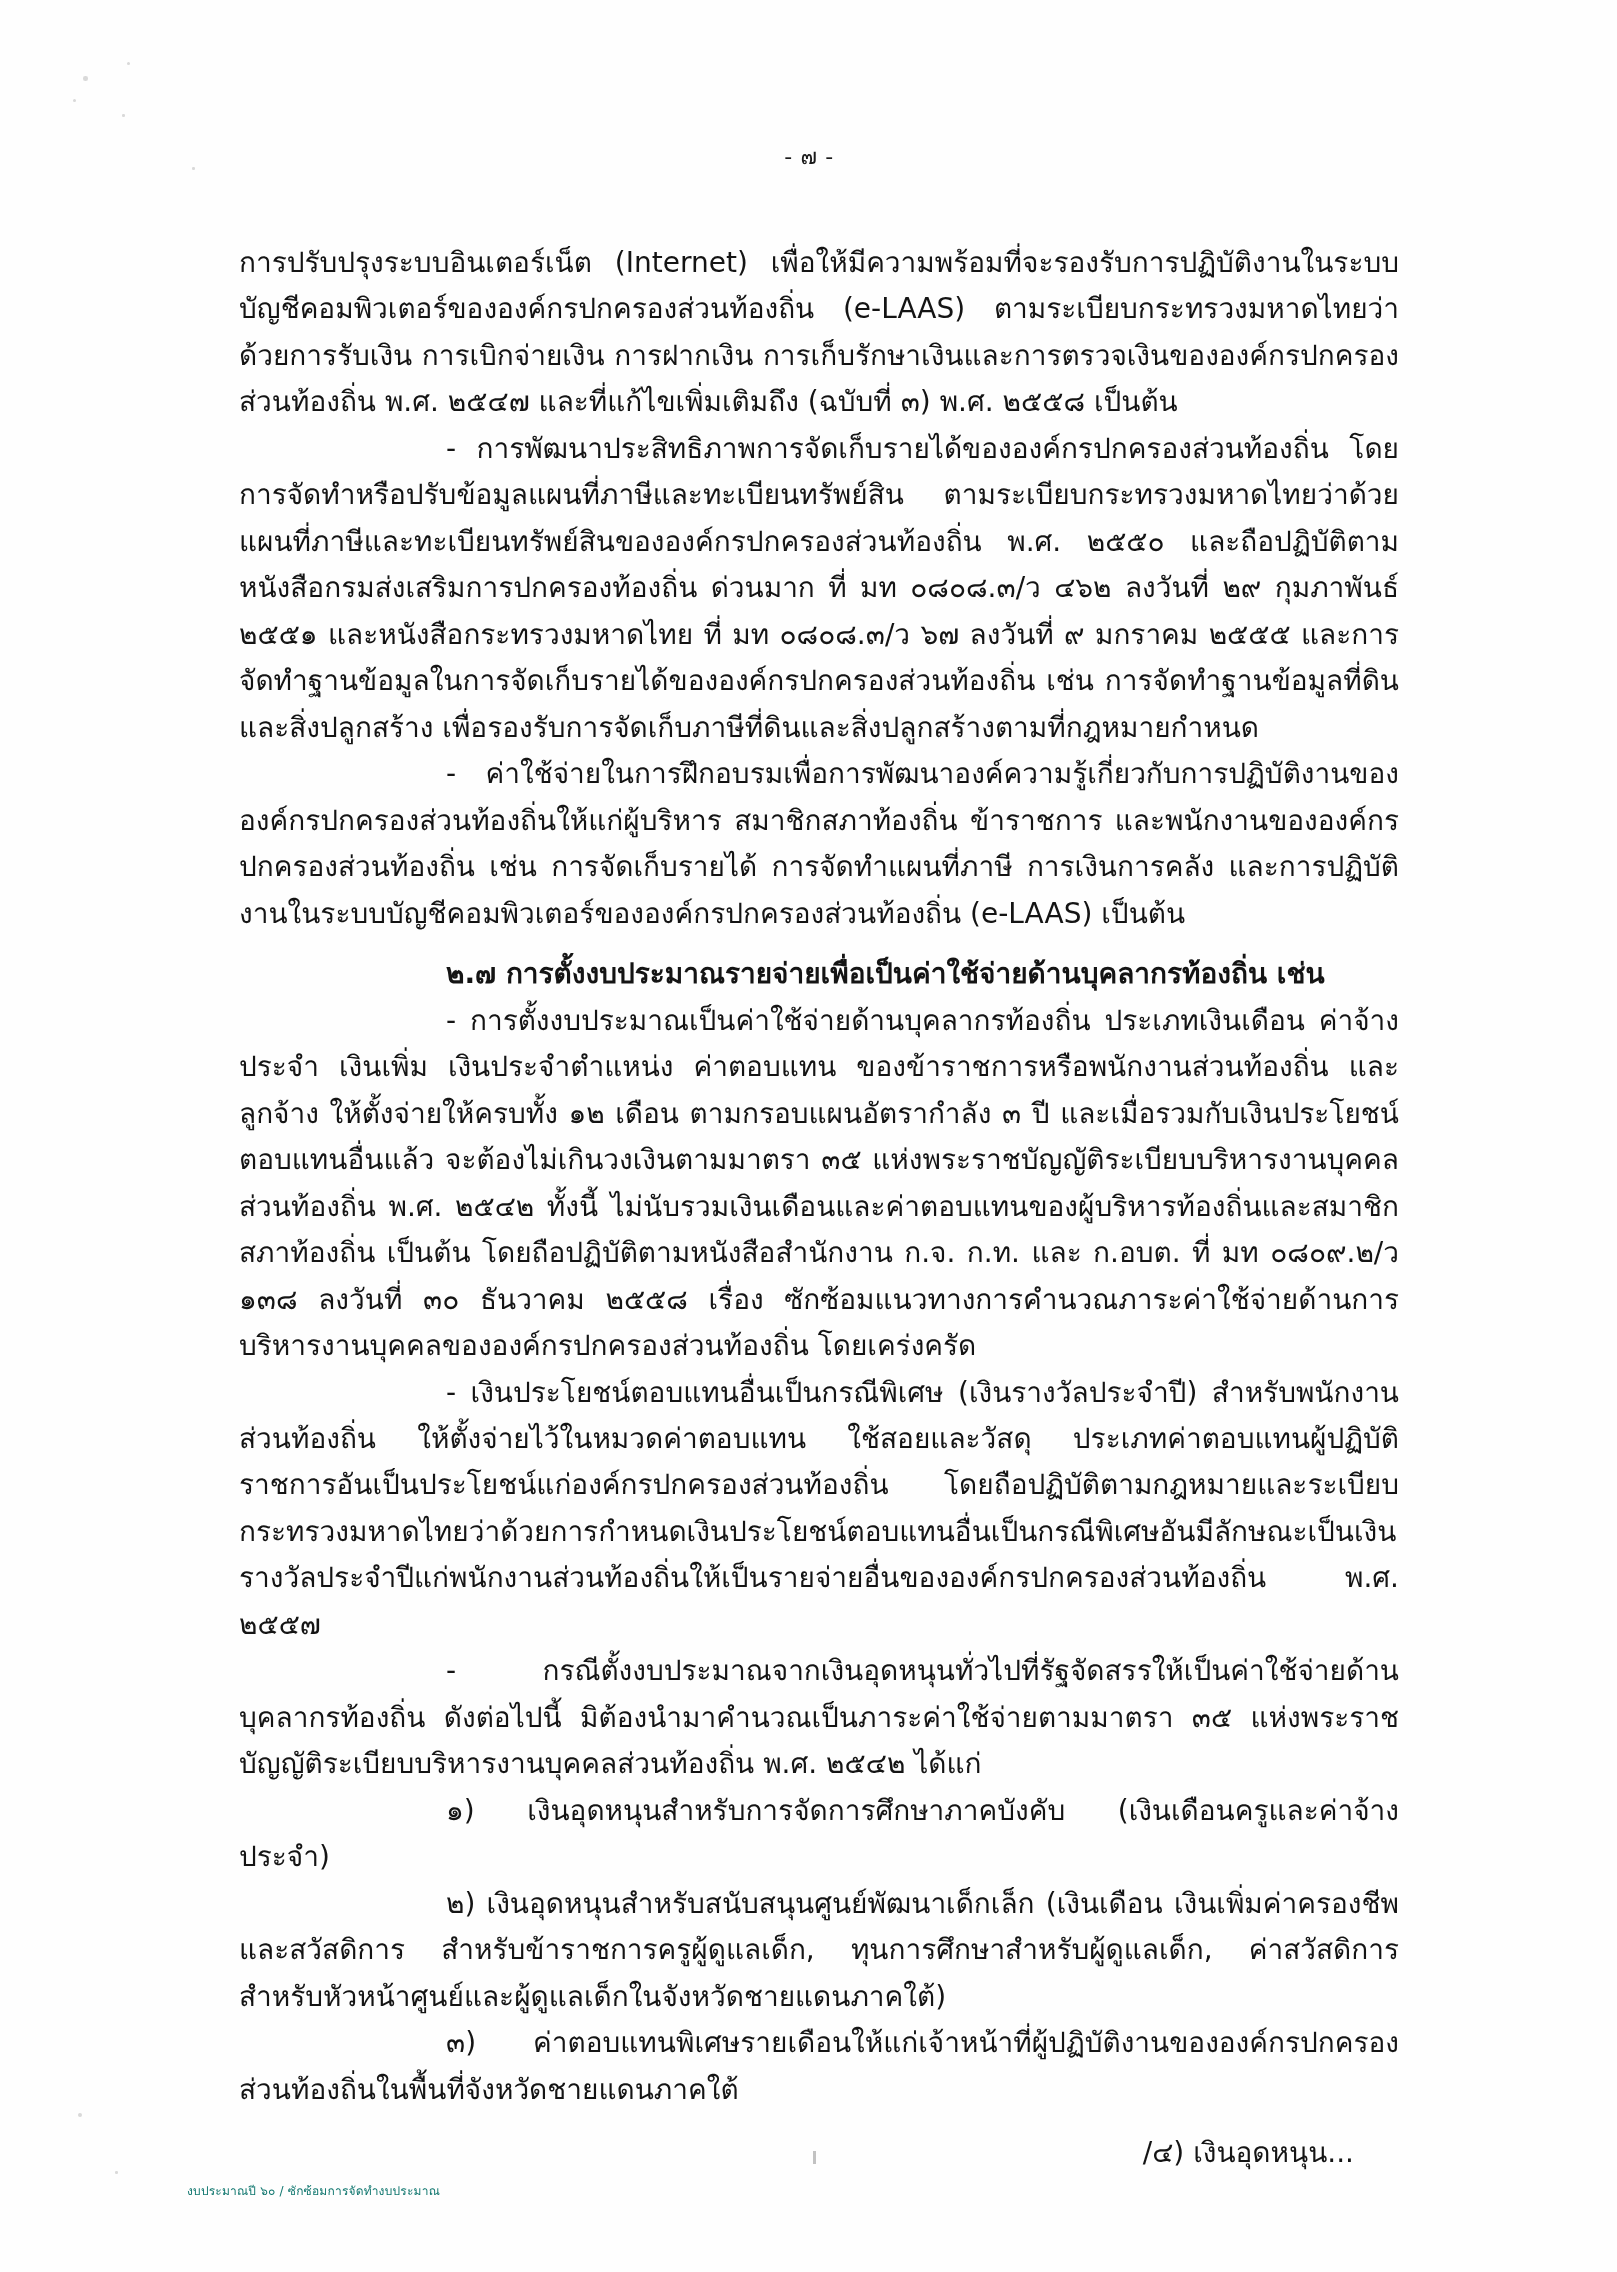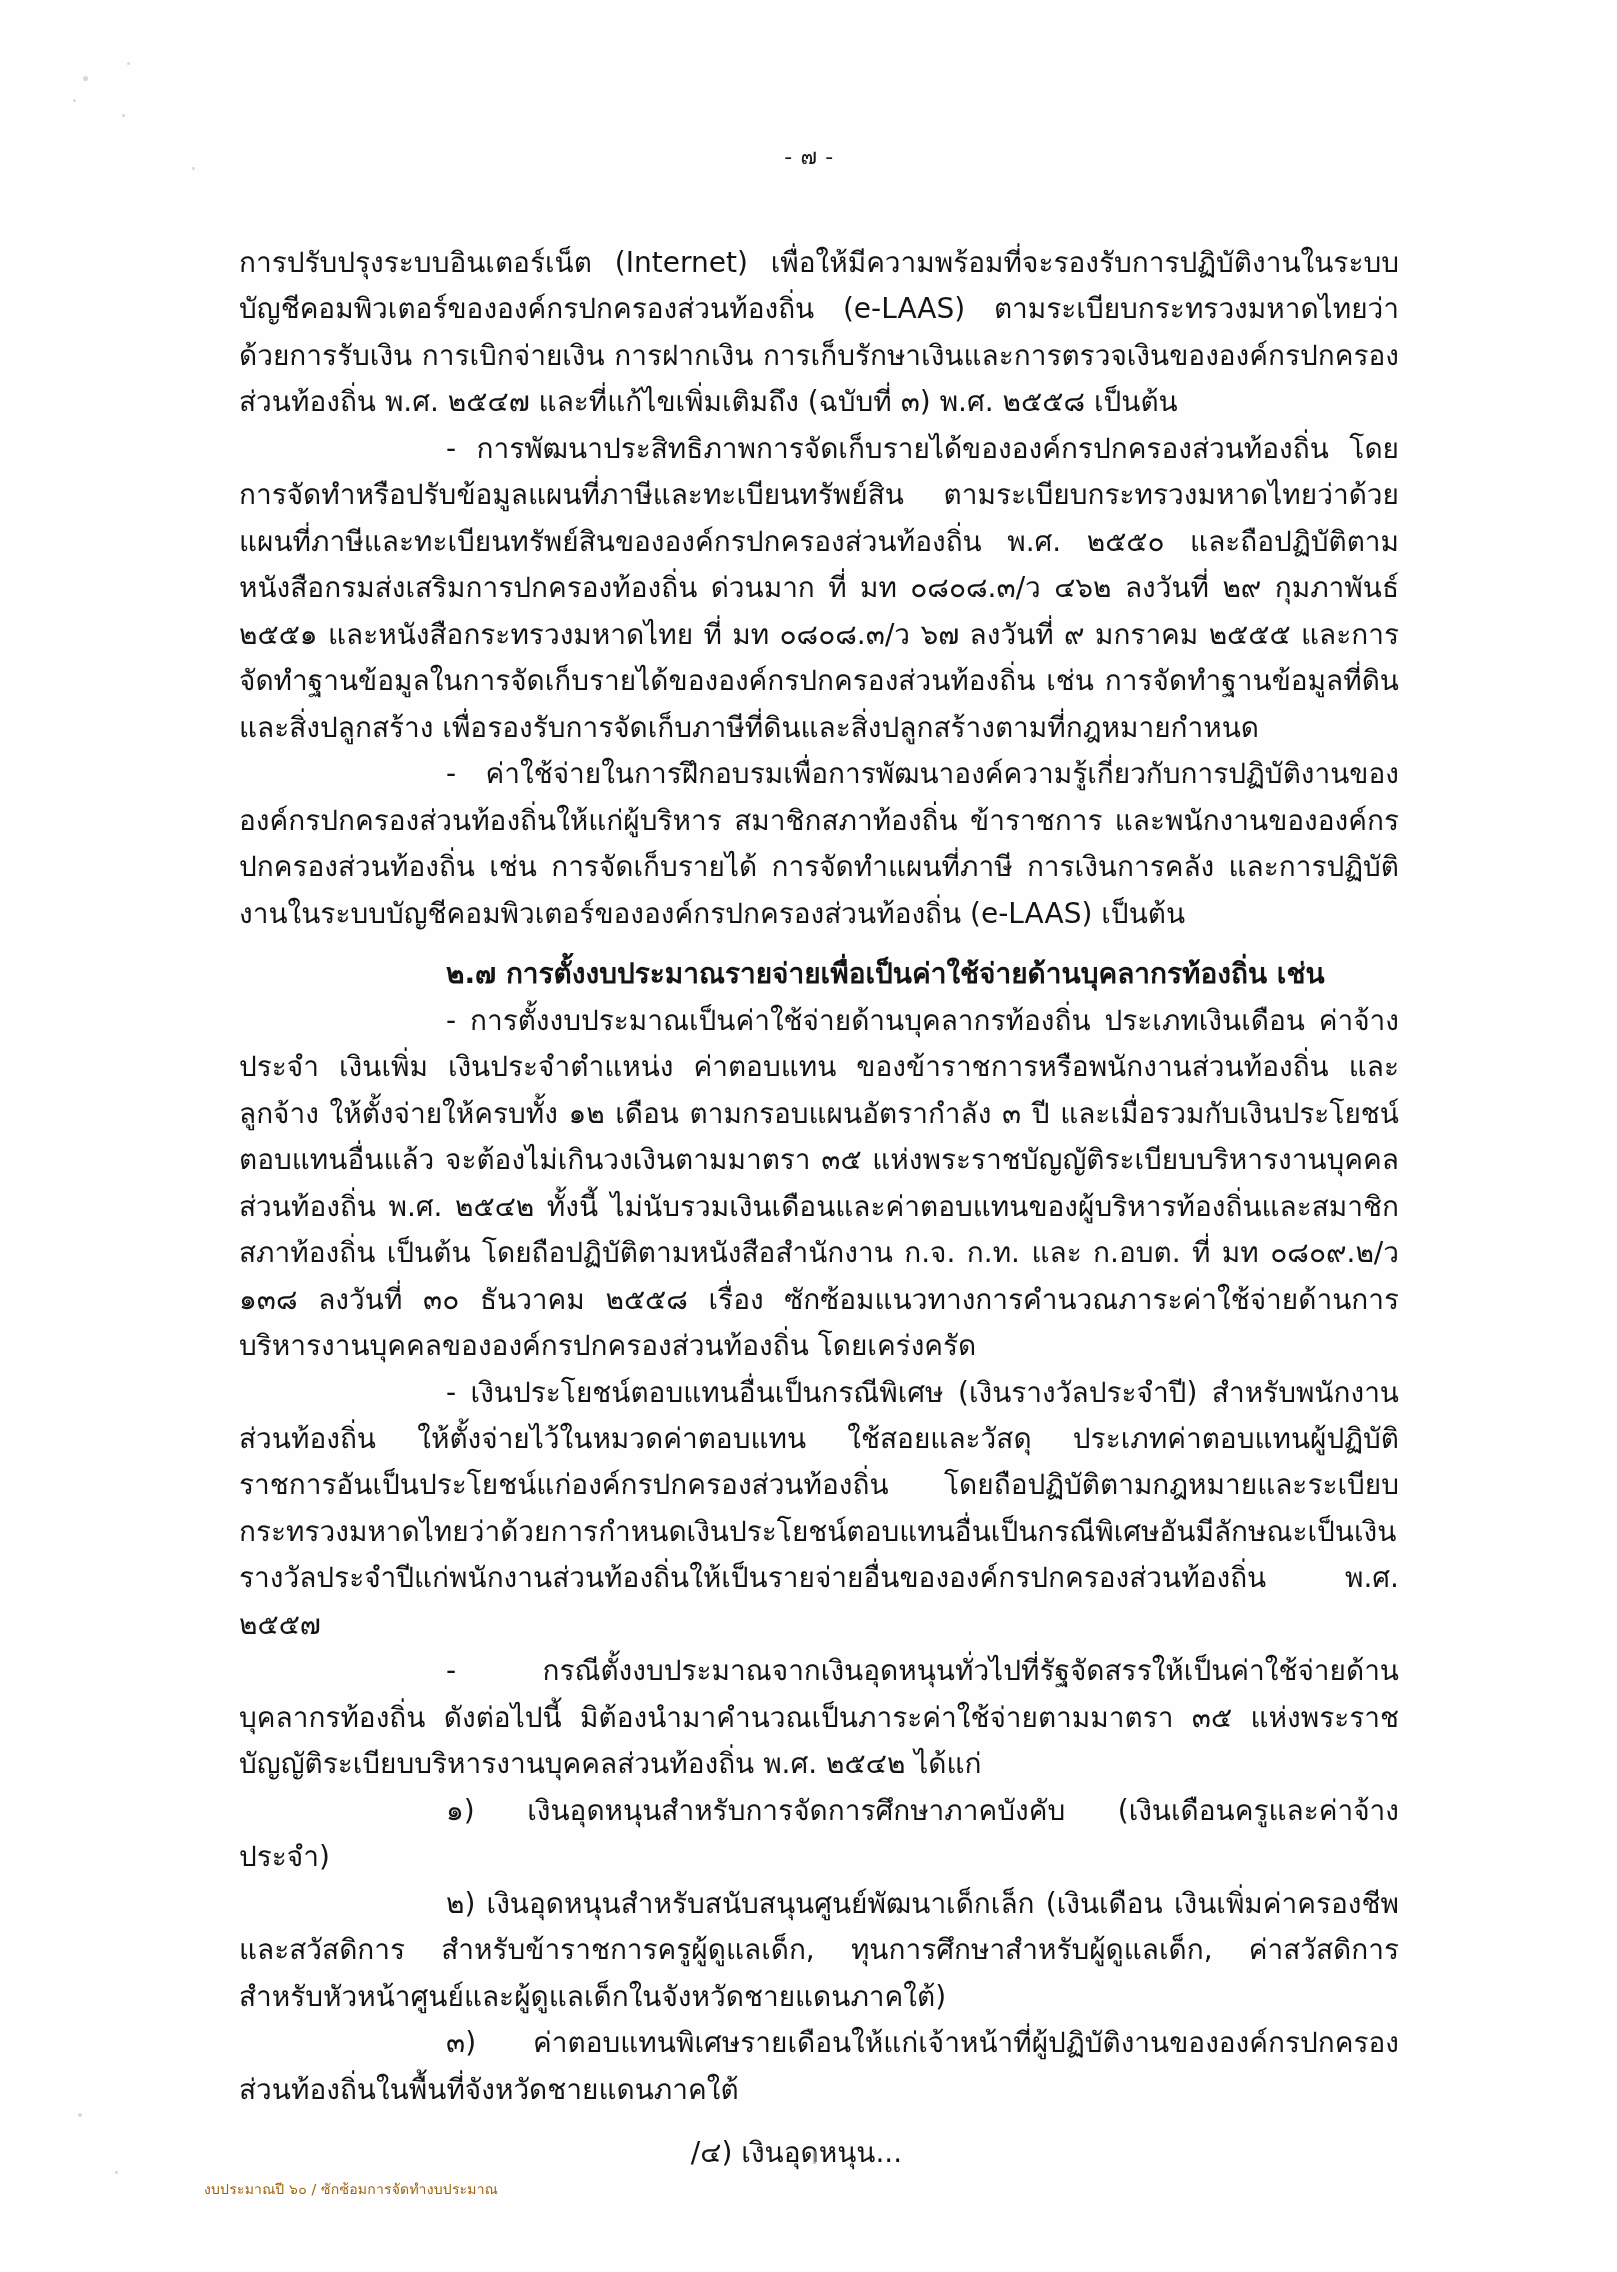--- a/index.html
+++ b/index.html
@@ -52,30 +52,30 @@
     text-indent: 207px;
   }
   .bold {
     font-weight: bold;
   }
   .heading {
     text-indent: 207px;
     margin-top: 14.3px !important;
   }
   .right-note {
-    text-align: center;
+    text-align: right;
     margin-top: 17px !important;
     padding-right: 45px;
   }
   .footer {
     position: absolute;
     bottom: 73px;
-    left: 204px;
-    font-size: 14px;
-    color: #a16207;
+    left: 187px;
+    font-size: 12px;
+    color: #0f766e;
     letter-spacing: 0.2px;
   }
   .center-dot {
     position: absolute;
     bottom: 109px;
     left: 813px;
     width: 2.6px;
     height: 13px;
     background: #9a9a9a;
     opacity: .6;

